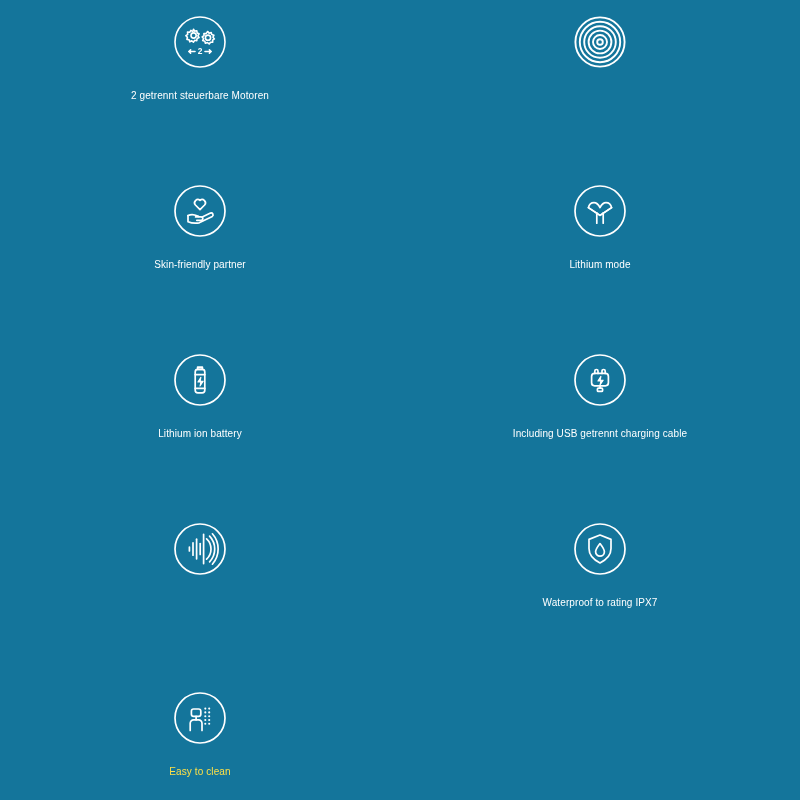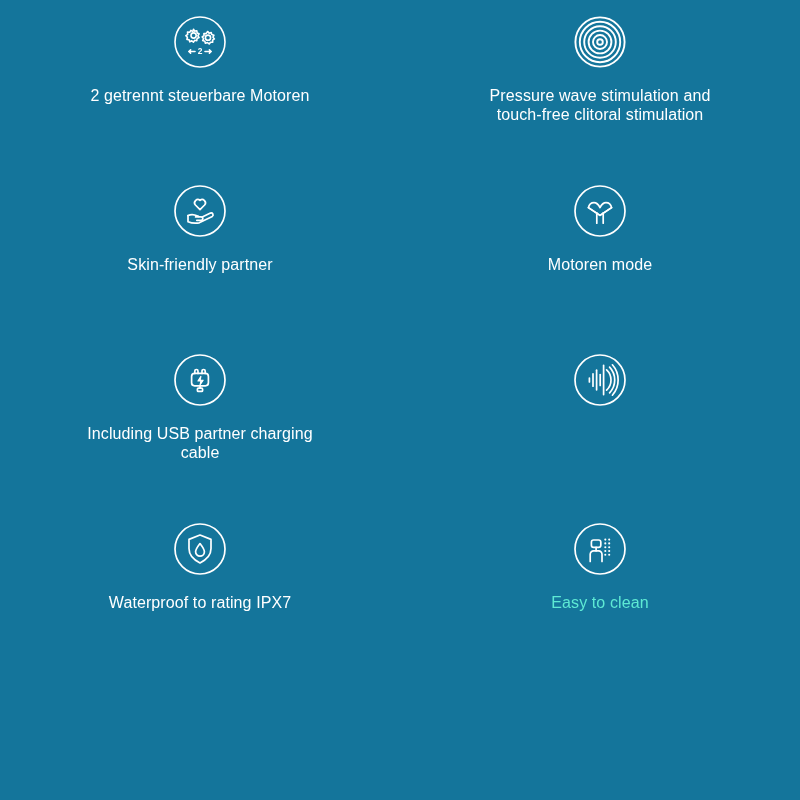--- a/index.html
+++ b/index.html
@@ -38,21 +38,21 @@
     margin-bottom: 16px;
     flex: 0 0 auto;
   }
   .feature-icon svg {
     display: block;
     width: 56px;
     height: 56px;
   }
   .feature-label {
     color: #FFFFFF;
-    font-size: 16px;
+    font-size: 10px;
     line-height: 19px;
     text-align: center;
     letter-spacing: 0.1px;
     font-weight: 500;
     max-width: 270px;
   }
   
   .col-left .feature-label { max-width: 250px; }
   .col-right .feature-label { max-width: 255px; }
 </style>
@@ -86,21 +86,20 @@
     <span class="feature-icon">
       <svg viewBox="0 0 56 56" fill="none" stroke="#FFFFFF" stroke-width="1.9">
         <circle cx="28" cy="28" r="24.6"></circle>
         <circle cx="28" cy="28" r="20.2"></circle>
         <circle cx="28" cy="28" r="15.8"></circle>
         <circle cx="28" cy="28" r="11.4"></circle>
         <circle cx="28" cy="28" r="7"></circle>
         <circle cx="28" cy="28" r="2.8"></circle>
       </svg>
     </span>
-    <div class="feature-label" style="color: rgb(255, 255, 255);">Pressure wave stimulation and touch-free clitoral stimulation</div>
   </div>
 
   <div class="feature-cell col-left">
     <span class="feature-icon">
       <svg viewBox="0 0 56 56" fill="none" stroke="#FFFFFF" stroke-width="1.7" stroke-linecap="round" stroke-linejoin="round">
         <circle cx="28" cy="28" r="25"></circle>
         <path d="M28 26.6l-4.6-4.6a3.3 3.3 0 014.6-4.7 3.3 3.3 0 014.6 4.7L28 26.6z"></path>
         <path d="M16 32.6c2.3-1.1 4.4-1.3 6.6-.6l3.9 1.4"></path>
         <path d="M23.6 33.9h5.5a1.7 1.7 0 010 3.4h-4.3"></path>
         <path d="M16 32.6v6.1c3.7 1.6 7.4 1.9 11.2 1.1l13.1-6.4a1.9 1.9 0 00-1.8-3.3l-8.3 3.9"></path>
@@ -112,37 +111,50 @@
   <div class="feature-cell col-right">
     <span class="feature-icon">
       <svg viewBox="0 0 56 56" fill="none" stroke="#FFFFFF" stroke-width="1.7" stroke-linecap="round" stroke-linejoin="round">
         <circle cx="28" cy="28" r="25"></circle>
         <path d="M28 24.6c1.6-3.2 3.6-5 6-5 2.9 0 5 2.3 5.6 5L28 32.4 16.4 24.6c.6-2.7 2.7-5 5.6-5 2.4 0 4.4 1.8 6 5z"></path>
         <path d="M16.4 24.6L28 32.4l11.6-7.8"></path>
         <path d="M24.8 29.8v10.4"></path>
         <path d="M31.2 29.8v10.4"></path>
       </svg>
     </span>
-    <div class="feature-label" style="color: rgb(255, 255, 255);">Motoren mode</div>
-  </div>
-
+    <div class="feature-label" style="color: rgb(255, 255, 255);">Lithium mode</div>
+  </div>
+
+  <div class="feature-cell col-left">
+    <span class="feature-icon">
+      <svg viewBox="0 0 56 56" fill="none" stroke="#FFFFFF" stroke-width="1.7" stroke-linecap="round" stroke-linejoin="round">
+        <circle cx="28" cy="28" r="25"></circle>
+        <rect x="23.2" y="17.3" width="9.6" height="23.6" rx="2.6"></rect>
+        <path d="M25.6 15.2h4.8v2.1h-4.8z"></path>
+        <path d="M23.2 22.6h9.6"></path>
+        <path d="M23.2 36.4h9.6"></path>
+        <path d="M28.9 25.2l-3 4.8h3l-.9 4 3.2-4.8h-3l.7-4z" fill="#FFFFFF" stroke-width="1.1"></path>
+      </svg>
+    </span>
+    <div class="feature-label" style="color: rgb(255, 255, 255);">Lithium ion battery</div>
+  </div>
 
   <div class="feature-cell col-right">
     <span class="feature-icon">
       <svg viewBox="0 0 56 56" fill="none" stroke="#FFFFFF" stroke-width="1.7" stroke-linecap="round" stroke-linejoin="round">
         <circle cx="28" cy="28" r="25"></circle>
         <rect x="19.6" y="21.4" width="16.8" height="12.4" rx="3"></rect>
         <path d="M22.8 21.4v-2.3a1.6 1.6 0 013.2 0v2.3"></path>
         <path d="M30 21.4v-2.3a1.6 1.6 0 013.2 0v2.3"></path>
         <path d="M28 33.8v2.4"></path>
         <rect x="25.4" y="36.2" width="5.2" height="3.2" rx="1"></rect>
         <path d="M28.9 24.3l-3 4.7h3l-.9 3.9 3.2-4.7h-3l.7-3.9z" fill="#FFFFFF" stroke-width="1.1"></path>
       </svg>
     </span>
-    <div class="feature-label" style="color: rgb(255, 255, 255);">Including USB partner charging cable</div>
+    <div class="feature-label" style="color: rgb(255, 255, 255);">Including USB getrennt charging cable</div>
   </div>
 
 
   <div class="feature-cell col-right">
     <span class="feature-icon">
       <svg viewBox="0 0 56 56" fill="none" stroke="#FFFFFF" stroke-width="1.7" stroke-linecap="round" stroke-linejoin="round">
         <circle cx="28" cy="28" r="25"></circle>
         <path d="M17.4 26v4"></path>
         <path d="M21 21.8v12.4"></path>
         <path d="M24.6 18.2v19.6"></path>
@@ -180,16 +192,16 @@
           <circle cx="37.2" cy="22.4" r="1.05"></circle>
           <circle cx="33.3" cy="26.2" r="1.05"></circle>
           <circle cx="37.2" cy="26.2" r="1.05"></circle>
           <circle cx="33.3" cy="30" r="1.05"></circle>
           <circle cx="37.2" cy="30" r="1.05"></circle>
           <circle cx="33.3" cy="33.8" r="1.05"></circle>
           <circle cx="37.2" cy="33.8" r="1.05"></circle>
         </g>
       </svg>
     </span>
-    <div class="feature-label" style="color: #5eead4;">Easy to clean</div>
+    <div class="feature-label" style="color: #fde047;">Easy to clean</div>
   </div>
 
 </div>
 
 </body></html>

